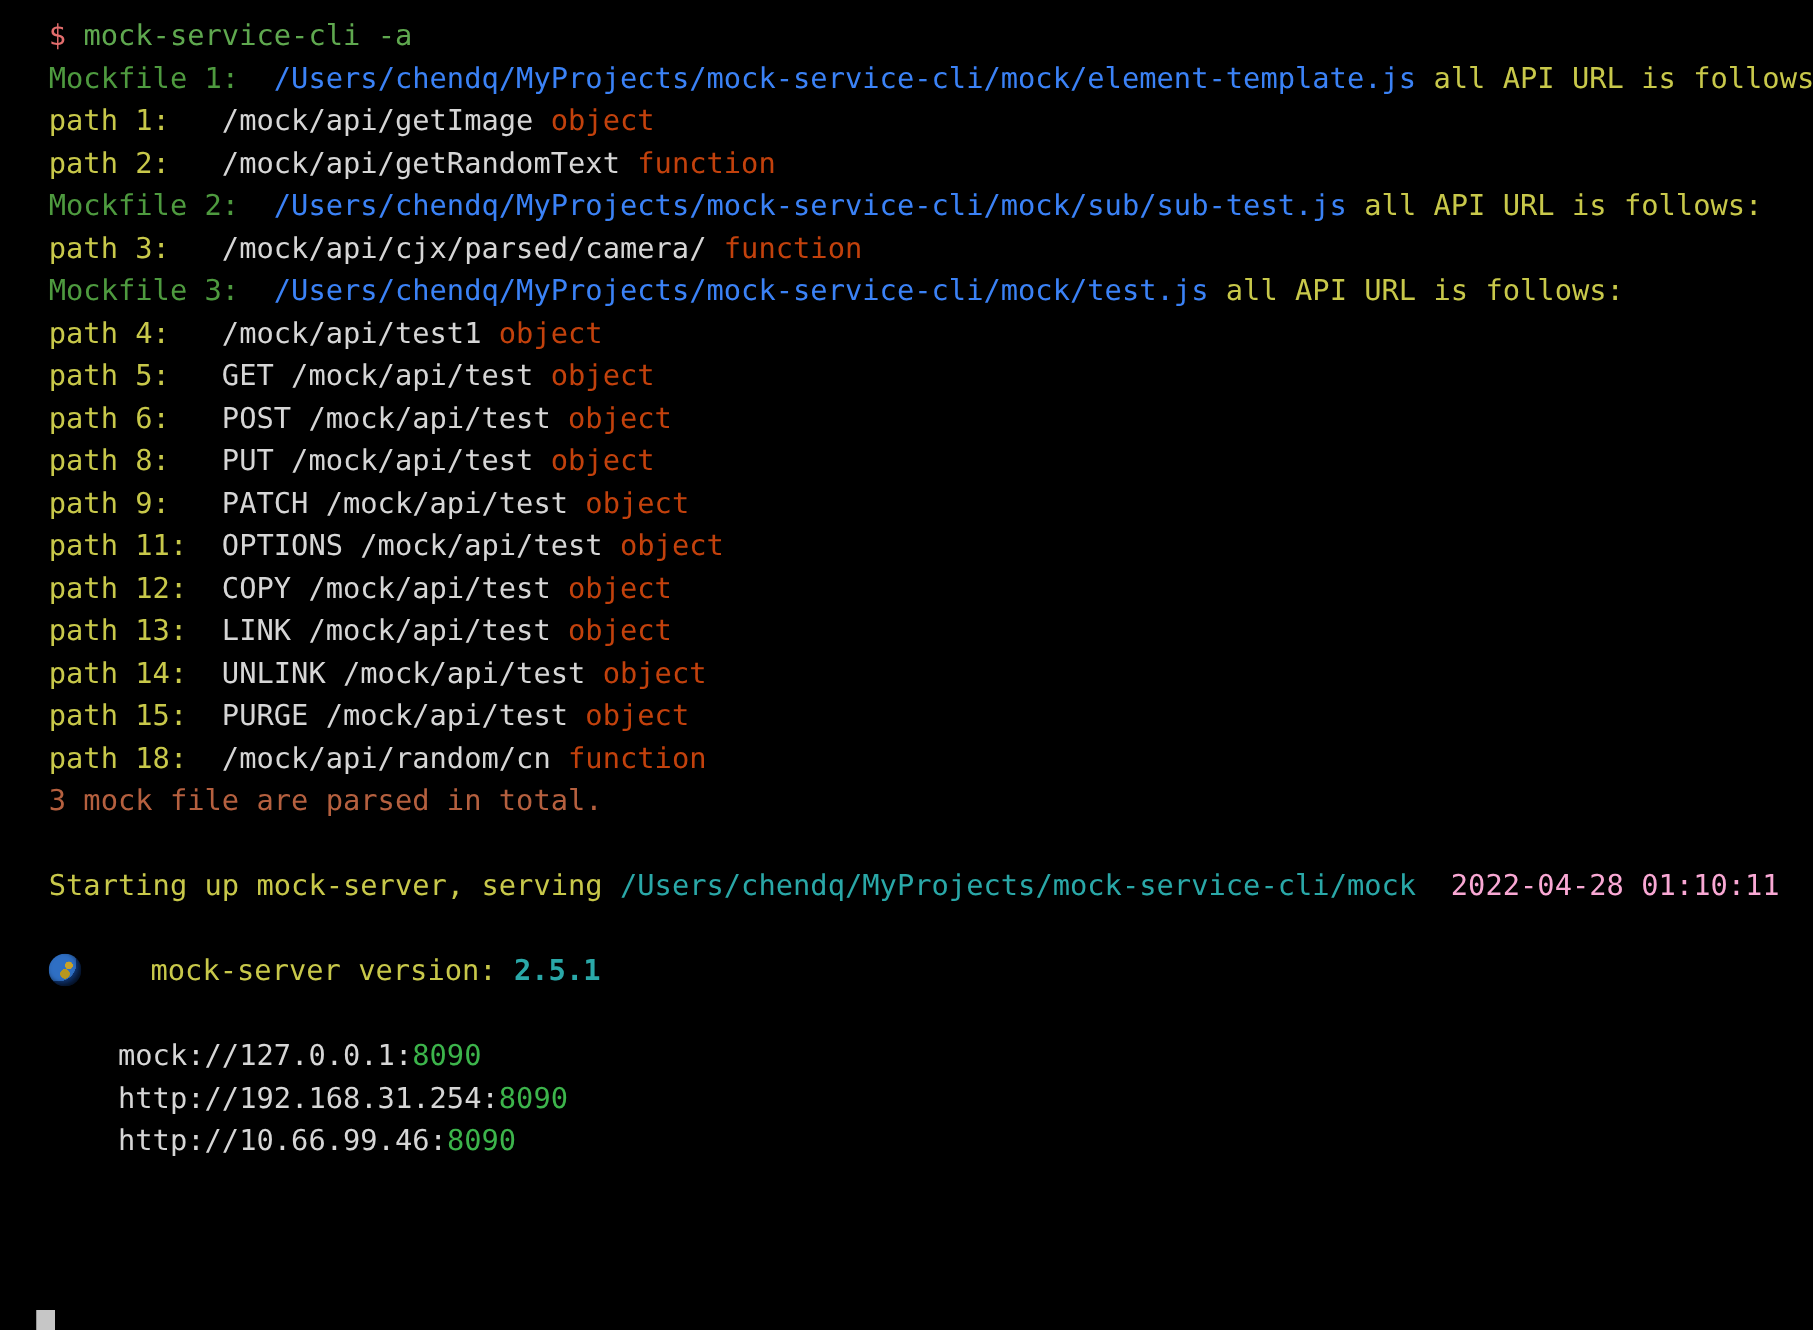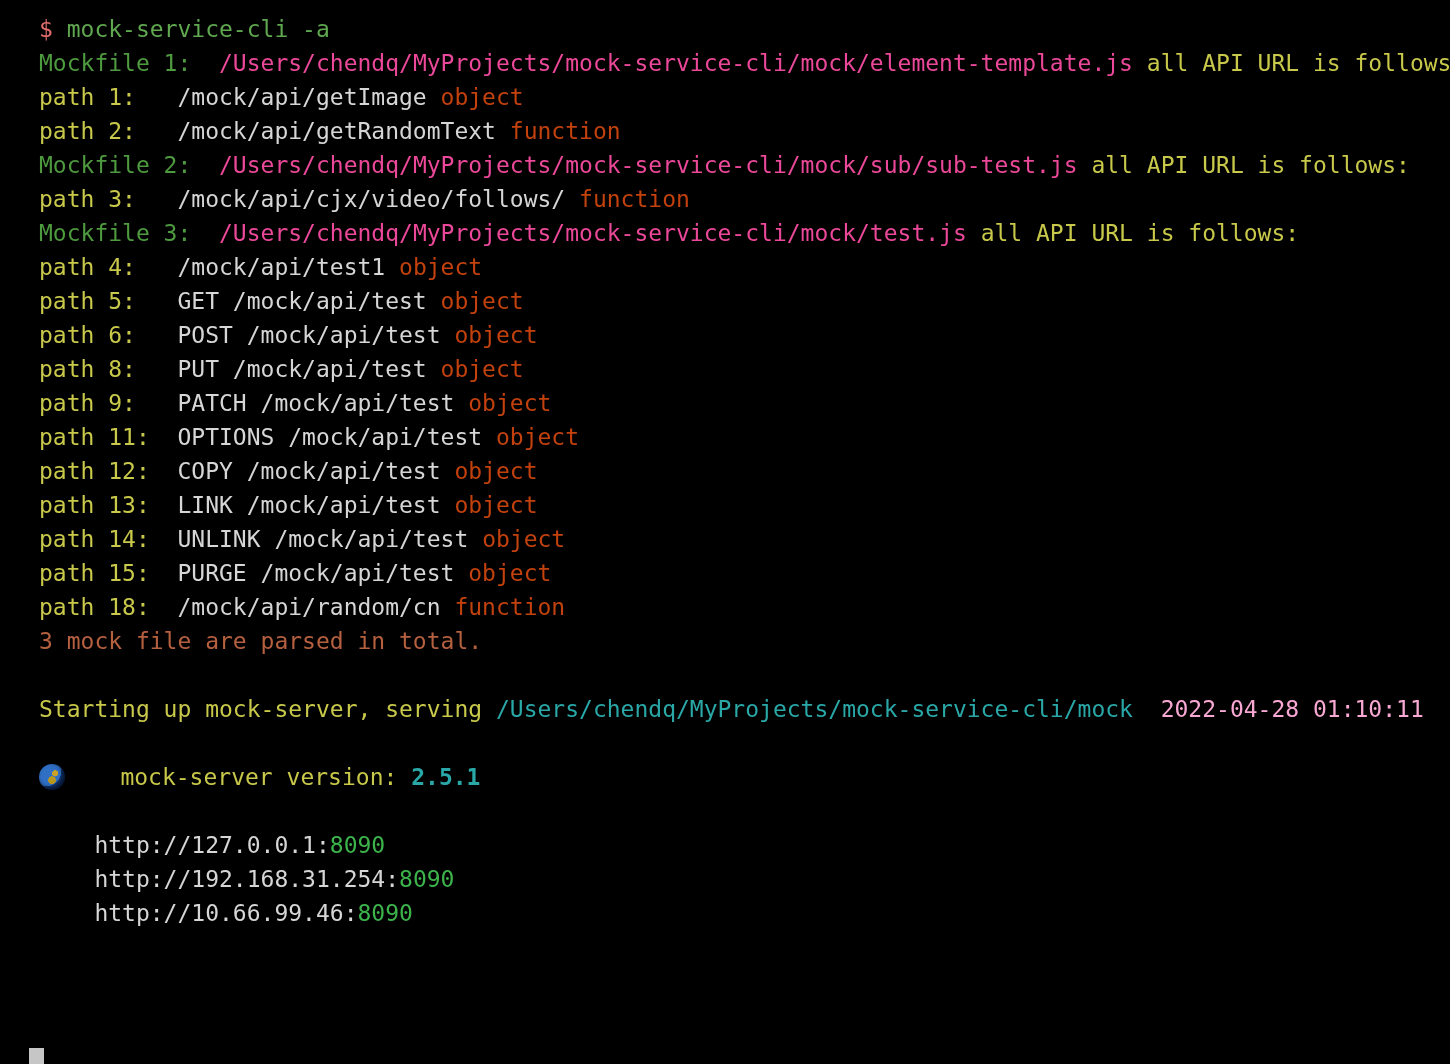--- a/index.html
+++ b/index.html
@@ -29,21 +29,21 @@
     letter-spacing: 0px;
     white-space: pre;
     color: #d0d0d0;
     padding-left: 3px;
     font-family: "DejaVu Sans Mono", "Liberation Mono", monospace;
   }
   .blank { height: 34px; }
   .prompt-sym { color: #e36d6d; }
   .cmd { color: #5fa84f; }
   .mockfile-label { color: #4e9a3f; }
-  .mockfile-path { color: #ec4899; }
+  .mockfile-path { color: #3b82f6; }
   .mockfile-suffix { color: #c8c84a; }
   .path-label { color: #c8c84a; }
   .path-url { color: #d6d6d6; }
   .type-kw { color: #c2410c; }
   .summary { color: #b5603f; }
   .start-label { color: #c8c84a; }
   .start-path { color: #2aa8a8; }
   .start-time { color: #f9a8d4; }
   .ver-label { color: #c8c84a; text-align: center; }
   .ver-num { color: #2aa8a8; font-weight: bold; }
@@ -78,37 +78,37 @@
 </head>
 <body>
 
 <div id="terminal">
   <div id="output">
       <div class="line"><span class="prompt-sym">$</span><span class="cmd"> mock-service-cli -a</span></div>
       <div class="line"><span class="mockfile-label">Mockfile 1:</span><span class="mockfile-path">  /Users/chendq/MyProjects/mock-service-cli/mock/element-template.js </span><span class="mockfile-suffix">all API URL is follows:</span></div>
       <div class="line"><span class="path-label">path 1:  </span><span class="path-url"> /mock/api/getImage </span><span class="type-kw">object</span></div>
       <div class="line"><span class="path-label">path 2:  </span><span class="path-url"> /mock/api/getRandomText </span><span class="type-kw">function</span></div>
       <div class="line"><span class="mockfile-label">Mockfile 2:</span><span class="mockfile-path">  /Users/chendq/MyProjects/mock-service-cli/mock/sub/sub-test.js </span><span class="mockfile-suffix">all API URL is follows:</span></div>
-      <div class="line"><span class="path-label">path 3:  </span><span class="path-url"> /mock/api/cjx/video/follows/ </span><span class="type-kw">function</span></div>
+      <div class="line"><span class="path-label">path 3:  </span><span class="path-url"> /mock/api/cjx/parsed/camera/ </span><span class="type-kw">function</span></div>
       <div class="line"><span class="mockfile-label">Mockfile 3:</span><span class="mockfile-path">  /Users/chendq/MyProjects/mock-service-cli/mock/test.js </span><span class="mockfile-suffix">all API URL is follows:</span></div>
       <div class="line"><span class="path-label">path 4:  </span><span class="path-url"> /mock/api/test1 </span><span class="type-kw">object</span></div>
       <div class="line"><span class="path-label">path 5:  </span><span class="path-url"> GET /mock/api/test </span><span class="type-kw">object</span></div>
       <div class="line"><span class="path-label">path 6:  </span><span class="path-url"> POST /mock/api/test </span><span class="type-kw">object</span></div>
       <div class="line"><span class="path-label">path 8:  </span><span class="path-url"> PUT /mock/api/test </span><span class="type-kw">object</span></div>
       <div class="line"><span class="path-label">path 9:  </span><span class="path-url"> PATCH /mock/api/test </span><span class="type-kw">object</span></div>
       <div class="line"><span class="path-label">path 11: </span><span class="path-url"> OPTIONS /mock/api/test </span><span class="type-kw">object</span></div>
       <div class="line"><span class="path-label">path 12: </span><span class="path-url"> COPY /mock/api/test </span><span class="type-kw">object</span></div>
       <div class="line"><span class="path-label">path 13: </span><span class="path-url"> LINK /mock/api/test </span><span class="type-kw">object</span></div>
       <div class="line"><span class="path-label">path 14: </span><span class="path-url"> UNLINK /mock/api/test </span><span class="type-kw">object</span></div>
       <div class="line"><span class="path-label">path 15: </span><span class="path-url"> PURGE /mock/api/test </span><span class="type-kw">object</span></div>
       <div class="line"><span class="path-label">path 18: </span><span class="path-url"> /mock/api/random/cn </span><span class="type-kw">function</span></div>
       <div class="line"><span class="summary">3 mock file are parsed in total.</span></div>
       <div class="blank"></div>
       <div class="line"><span class="start-label">Starting up mock-server, serving </span><span class="start-path">/Users/chendq/MyProjects/mock-service-cli/mock</span><span class="start-time">  2022-04-28 01:10:11</span></div>
       <div class="blank"></div>
       <div class="line"><span class="globe"><span class="globe-shape"></span></span><span class="ver-label">    mock-server version: </span><span class="ver-num">2.5.1</span></div>
       <div class="blank"></div>
-      <div class="line"><span class="url-host">    http://127.0.0.1:</span><span class="url-port">8090</span></div>
+      <div class="line"><span class="url-host">    mock://127.0.0.1:</span><span class="url-port">8090</span></div>
       <div class="line"><span class="url-host">    http://192.168.31.254:</span><span class="url-port">8090</span></div>
       <div class="line"><span class="url-host">    http://10.66.99.46:</span><span class="url-port">8090</span></div>
     </div>
   <div id="cursor"></div>
 </div>
 
 </body></html>

